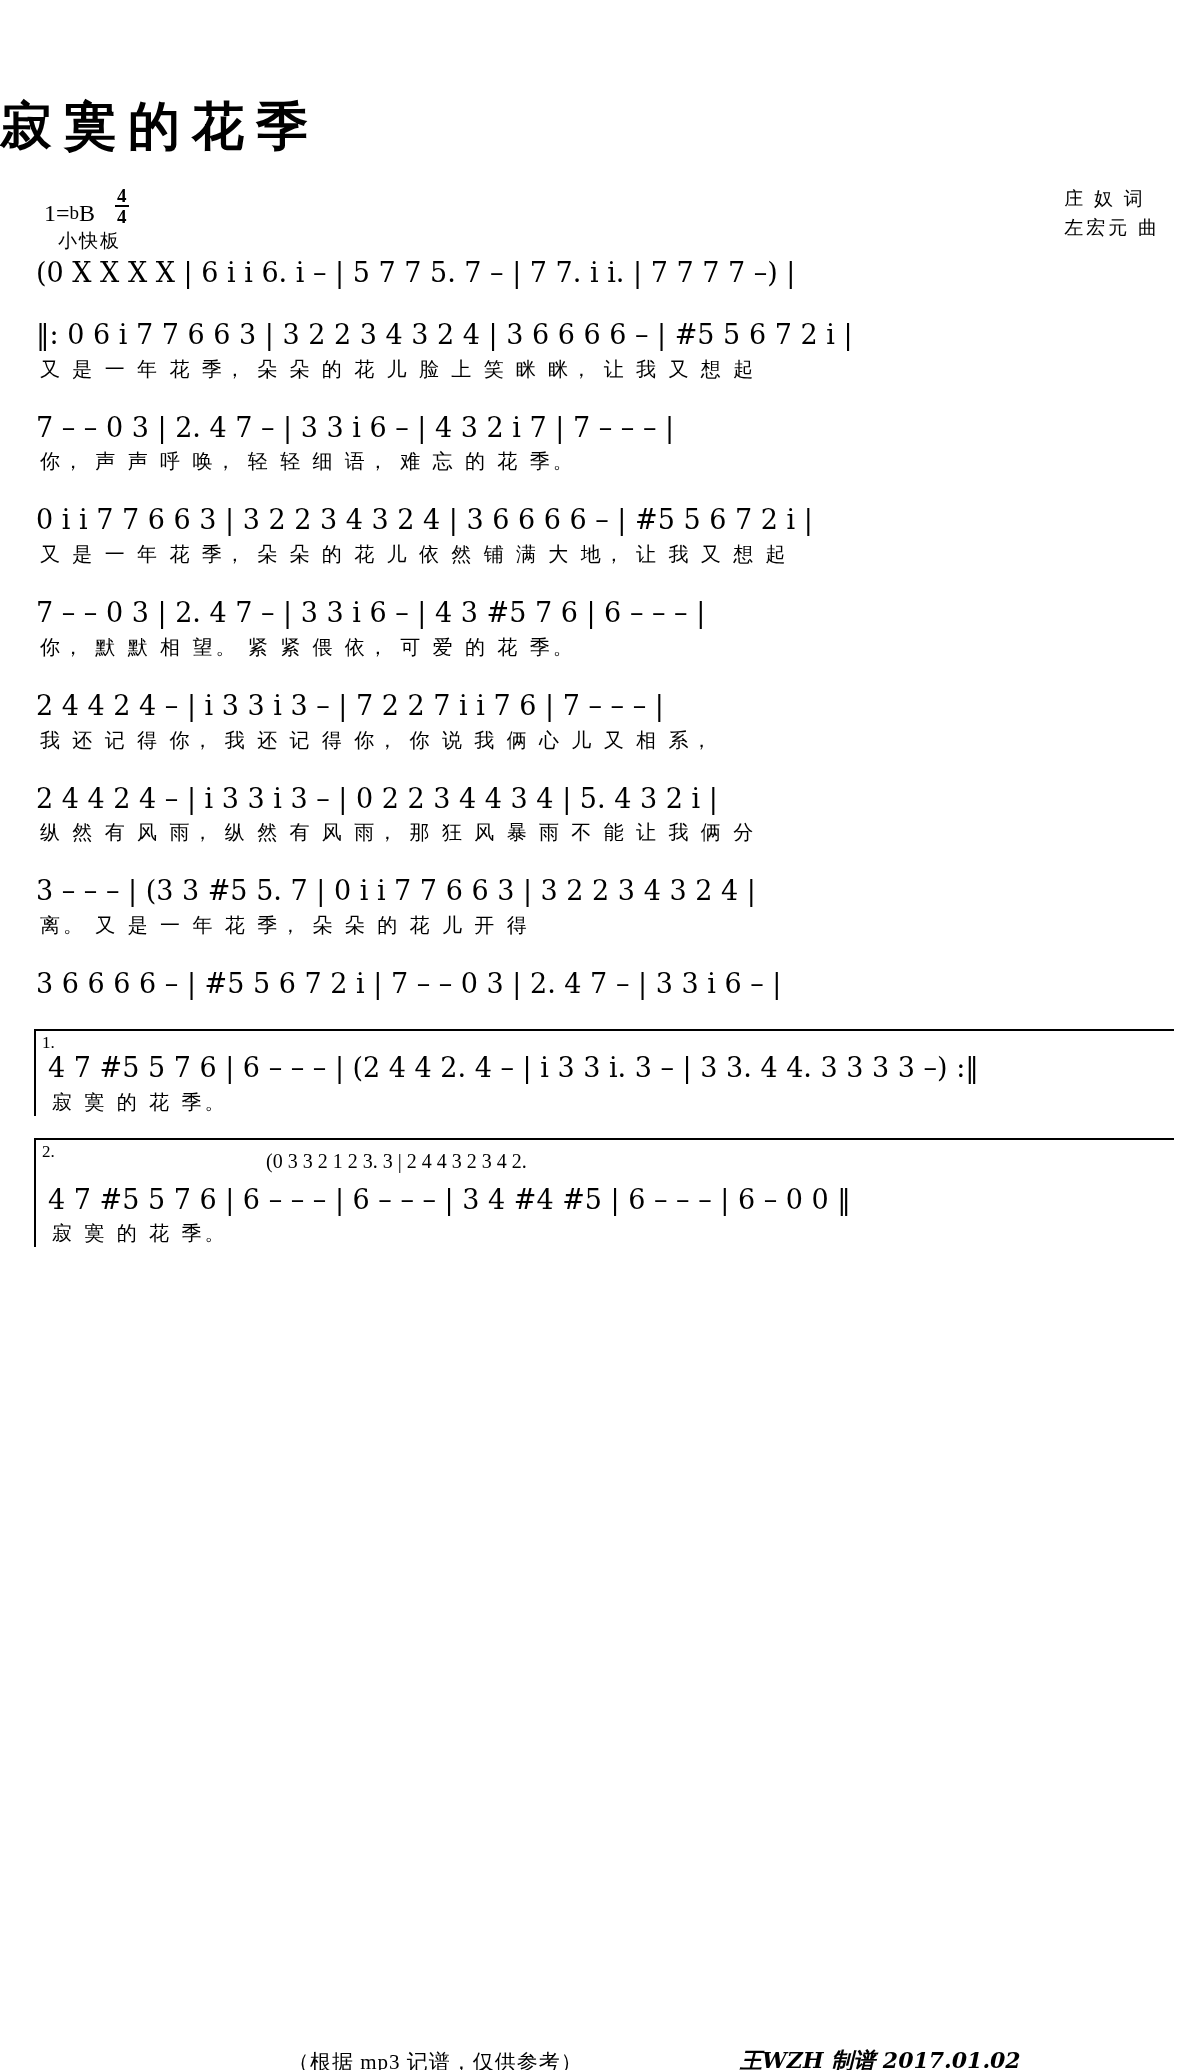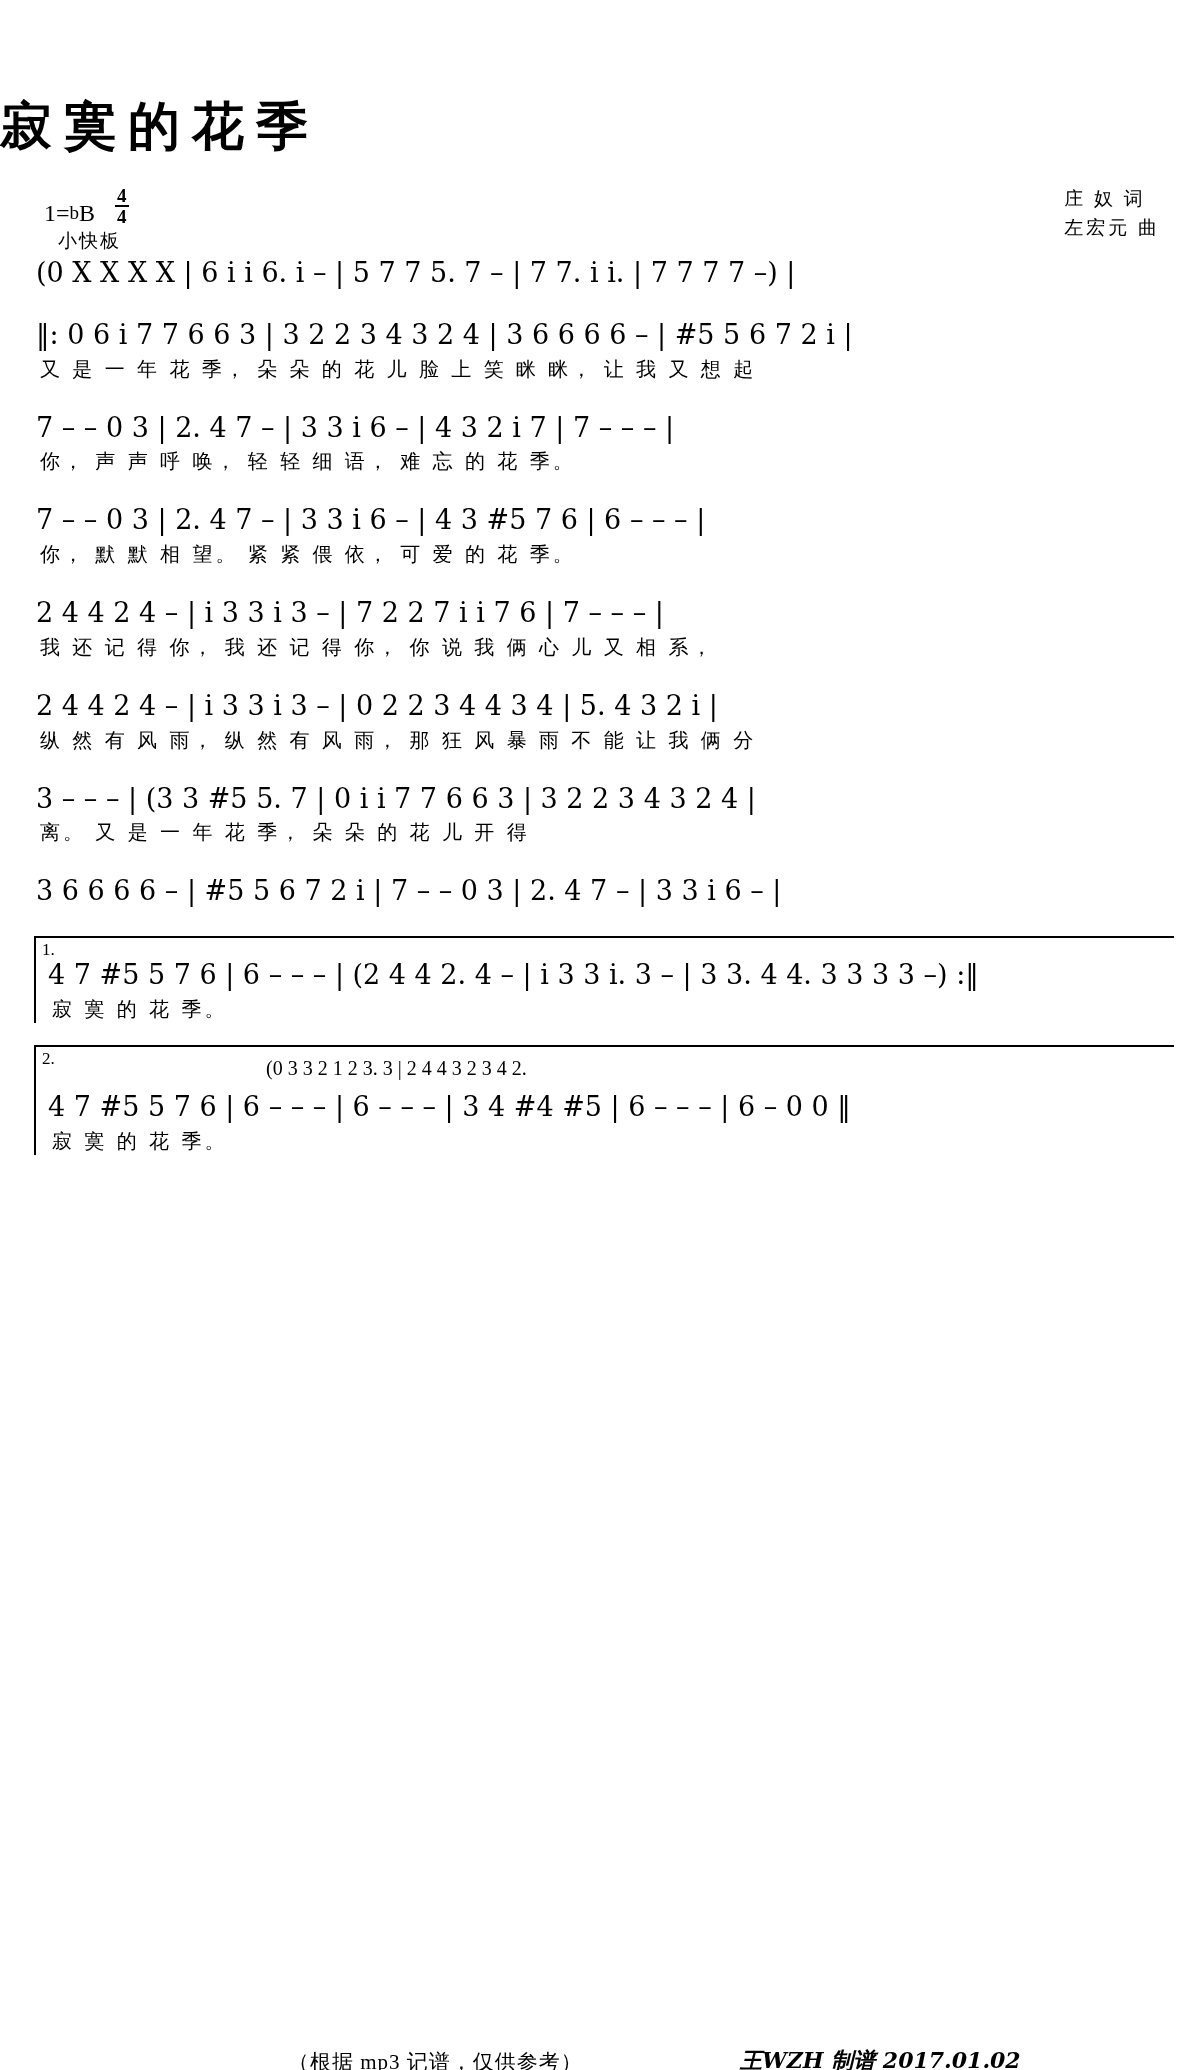--- a/index.html
+++ b/index.html
@@ -165,20 +165,24 @@
     <div class="row">
       <div class="notes">‖: 0 6  i 7  7 6  6 3 | 3 2  2 3  4 3  2 4 | 3 6  6 6 6  –  | #5 5 6 7  2  i |</div>
       <div class="lyrics">又 是  一 年 花 季，  朵 朵 的 花 儿 脸 上 笑  眯 眯，   让 我  又 想 起</div>
     </div>
 
     <div class="row">
       <div class="notes">7  – –  0 3 | 2.   4  7  – | 3  3  i 6  – | 4 3  2 i   7 | 7 – – – |</div>
       <div class="lyrics">你，    声 声 呼 唤，  轻 轻 细 语，  难 忘 的 花 季。</div>
     </div>
 
+    <div class="row">
+      <div class="notes">0 i  i 7  7 6  6 3 | 3 2  2 3  4 3  2 4 | 3 6  6 6 6  –  | #5 5 6 7  2  i |</div>
+      <div class="lyrics">又 是  一 年 花 季，  朵 朵 的 花 儿 依 然 铺 满 大 地，   让 我  又 想 起</div>
+    </div>
 
     <div class="row">
       <div class="notes">7  – –  0 3 | 2.   4  7  – | 3  3  i 6  – | 4 3  #5  7  6 | 6 – – – |</div>
       <div class="lyrics">你，    默 默 相 望。  紧 紧 偎 依，  可 爱 的 花 季。</div>
     </div>
 
     <div class="row">
       <div class="notes">2 4  4 2   4  – | i  3  3 i   3  – | 7 2  2 7  i i  7 6 | 7 – – – |</div>
       <div class="lyrics">我 还 记 得 你，  我 还 记 得 你，  你 说 我 俩 心 儿 又 相 系，</div>
     </div>

